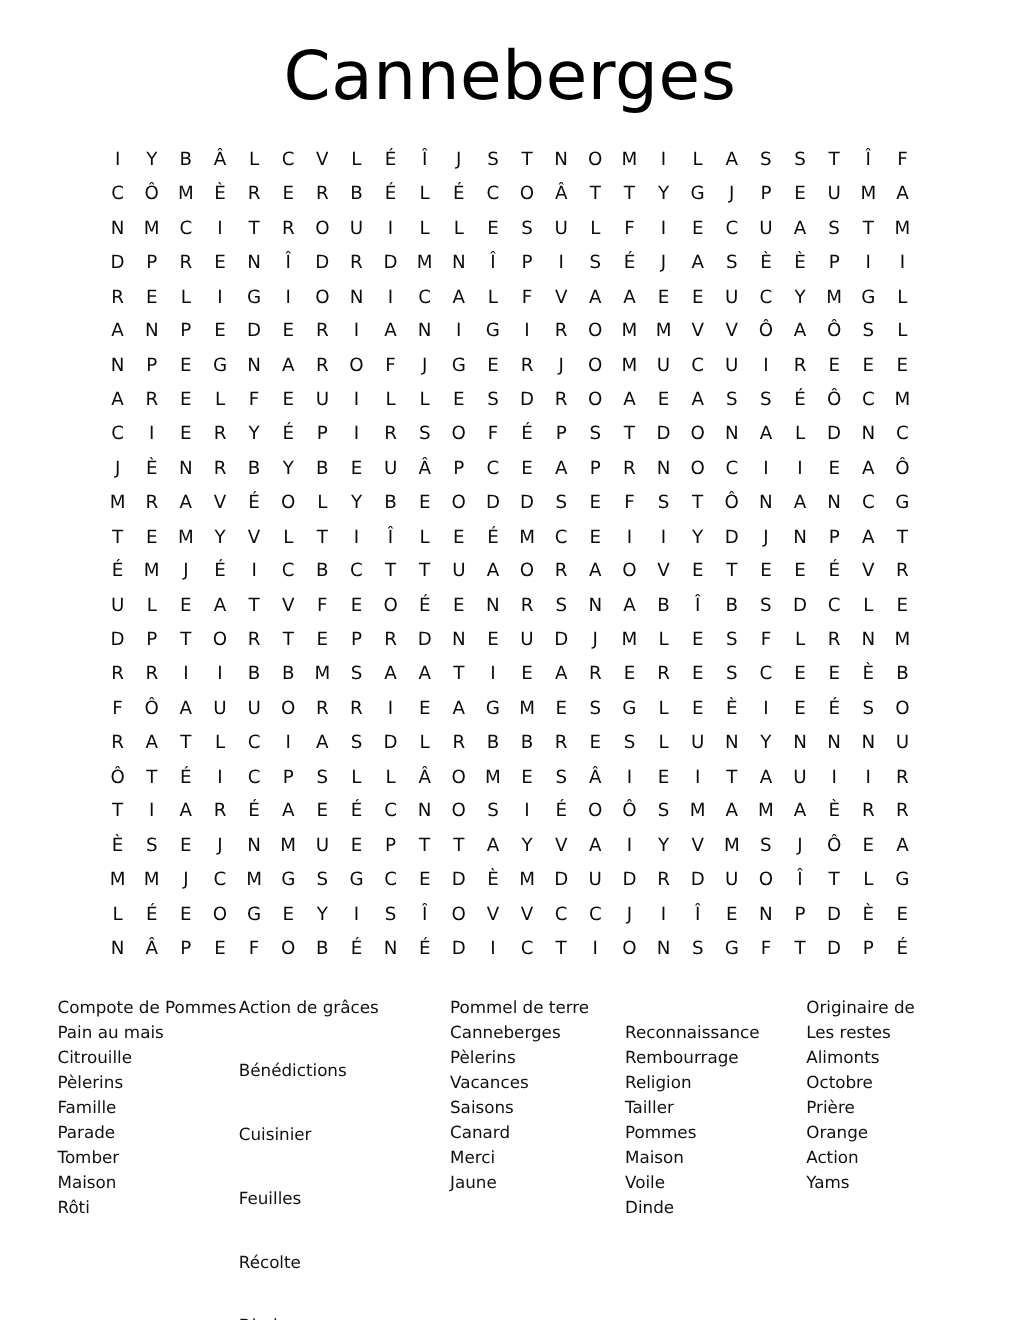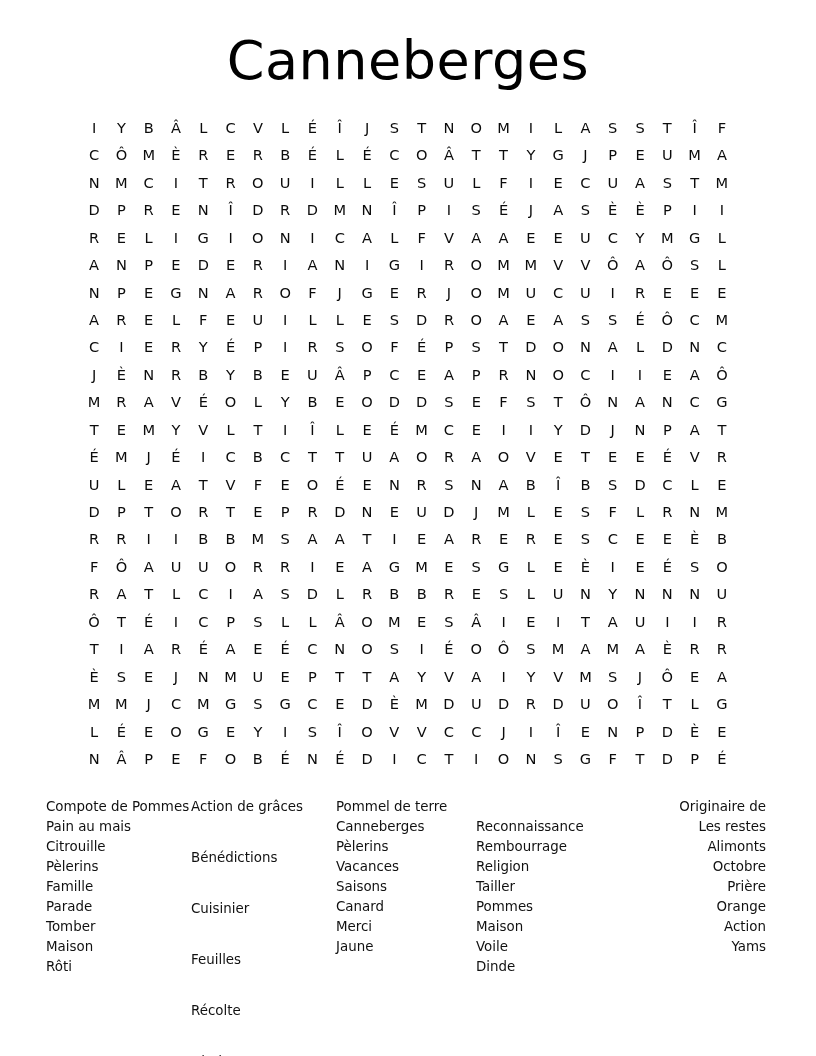--- a/index.html
+++ b/index.html
@@ -58,23 +58,23 @@
     display: flex;
     align-items: flex-start;
     box-sizing: border-box;
   }
   .word-col {
     display: flex;
     flex-direction: column;
   }
   .word-col.c0 { width: 145px; }
   .word-col.c1 { width: 145px; gap: 31px; }
-  .word-col.c2 { width: 140px; }
+  .word-col.c2 { width: 140px; margin-left: 24px; }
   .word-col.c3 { width: 145px; margin-top: 20px; }
-  .word-col.c4 { width: 145px; text-align: right; }
+  .word-col.c4 { width: 145px; }
   .word-item {
     font-family: "DejaVu Sans", "Liberation Sans", sans-serif;
     font-size: 13.4px;
     font-weight: 400;
     color: #111111;
     line-height: 20px;
     height: 20px;
     white-space: nowrap;
   }
 </style>

